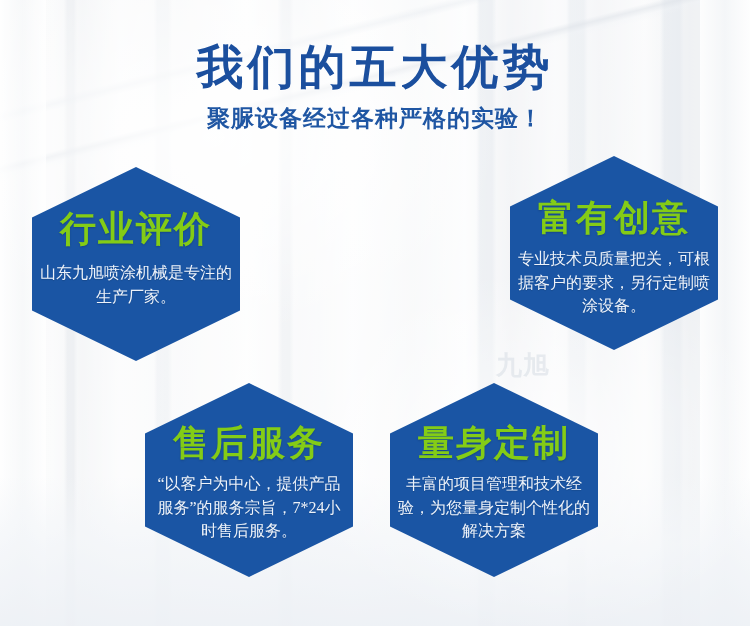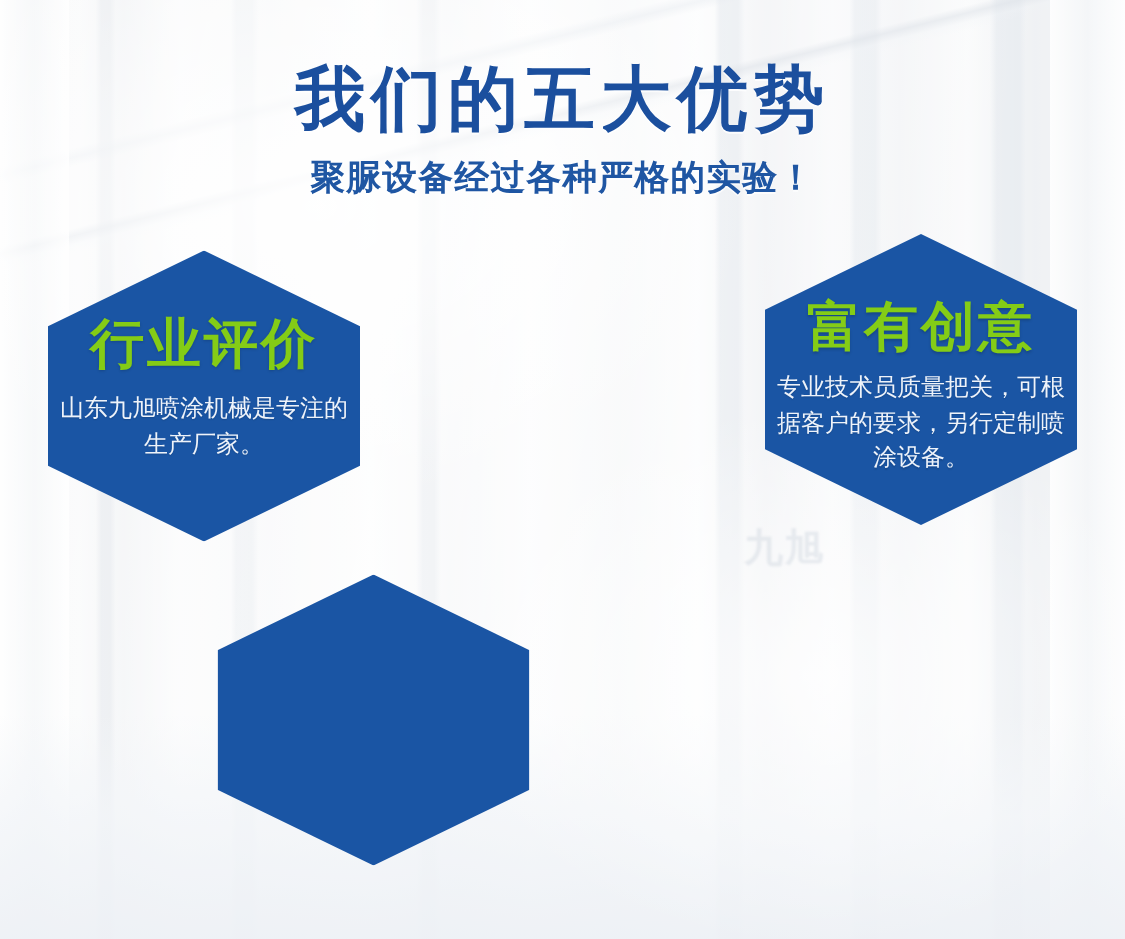--- a/index.html
+++ b/index.html
@@ -217,16 +217,22 @@
     <div class="hex-body">山东九旭喷涂机械是专注的生产厂家。</div>
   </div>
 
 
   <div class="hex" id="hex-3">
     <div class="hex-title">富有创意</div>
     <div class="hex-body">专业技术员质量把关，可根据客户的要求，另行定制喷涂设备。</div>
   </div>
 
   <div class="hex" id="hex-4">
-  </div>
-
+    <div class="hex-title">售后服务</div>
+    <div class="hex-body">“以客户为中心，提供产品服务”的服务宗旨，7*24小时售后服务。</div>
+  </div>
+
+  <div class="hex" id="hex-5">
+    <div class="hex-title">量身定制</div>
+    <div class="hex-body">丰富的项目管理和技术经验，为您量身定制个性化的解决方案</div>
+  </div>
 
 </div>
 
 </body></html>

